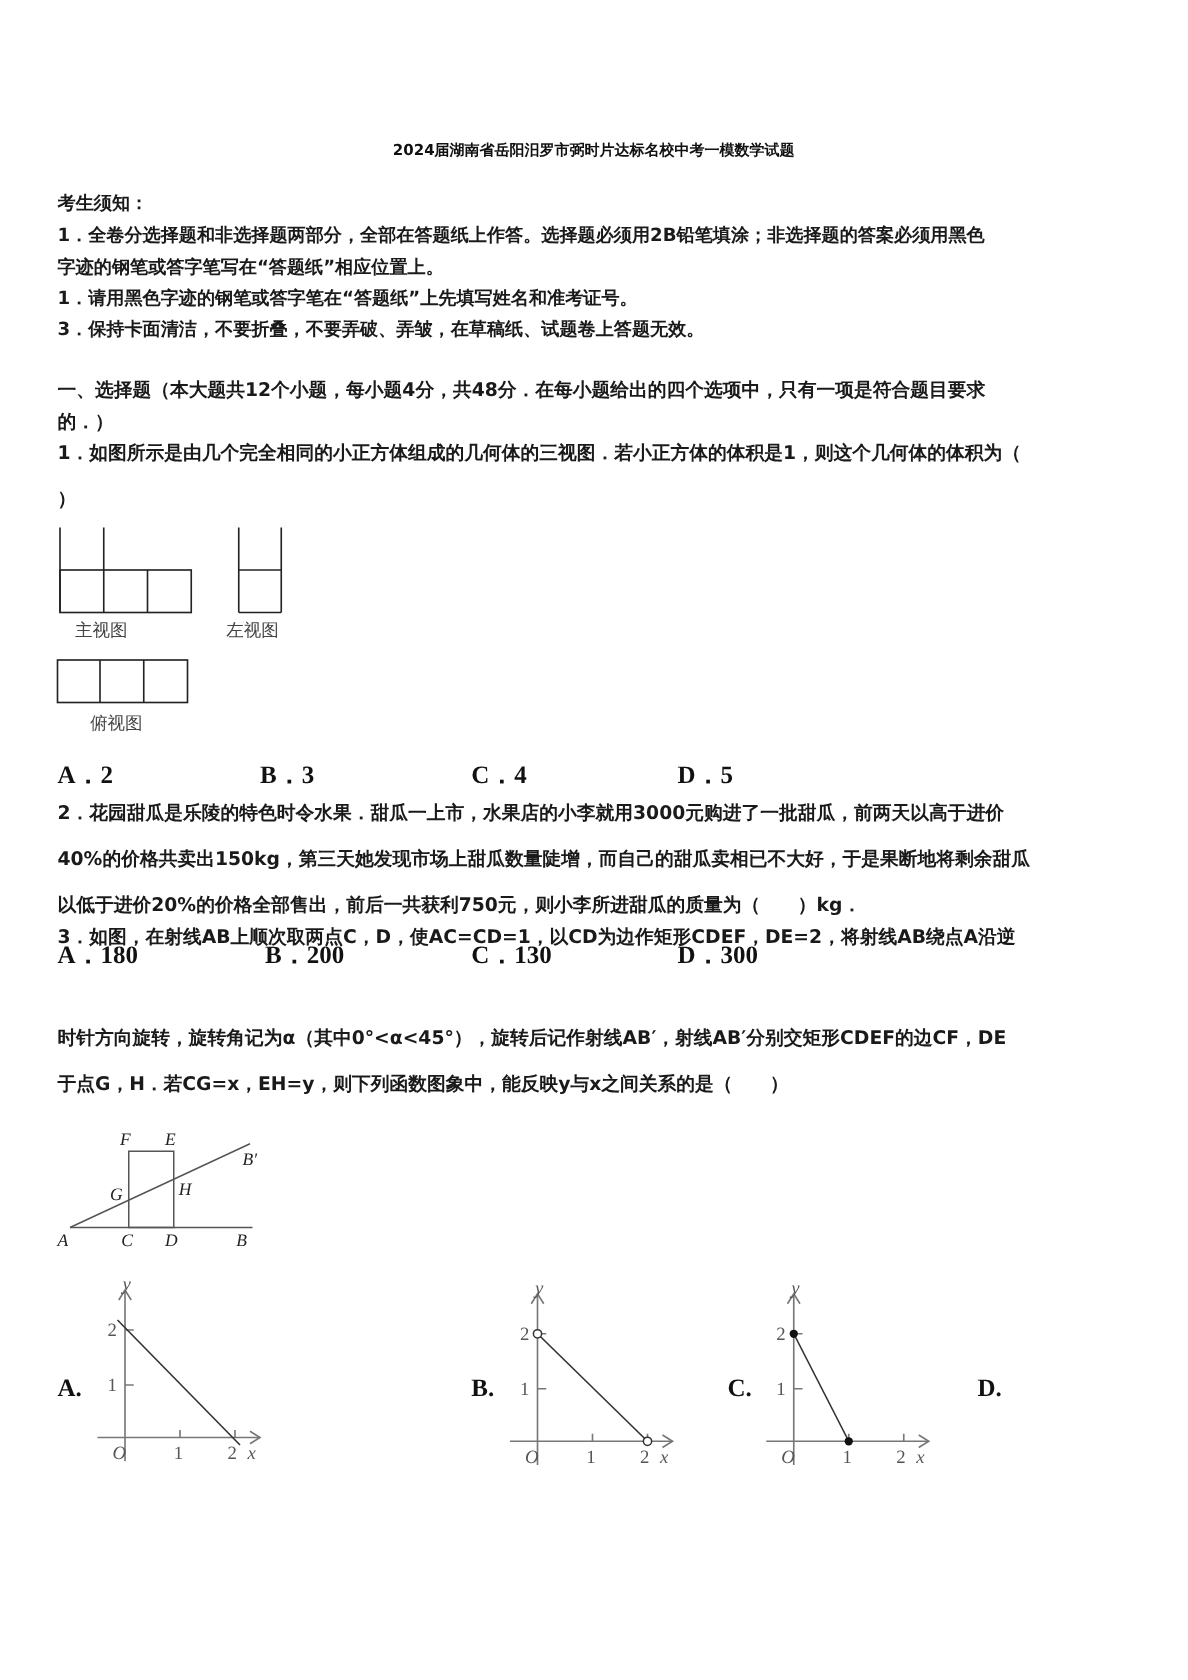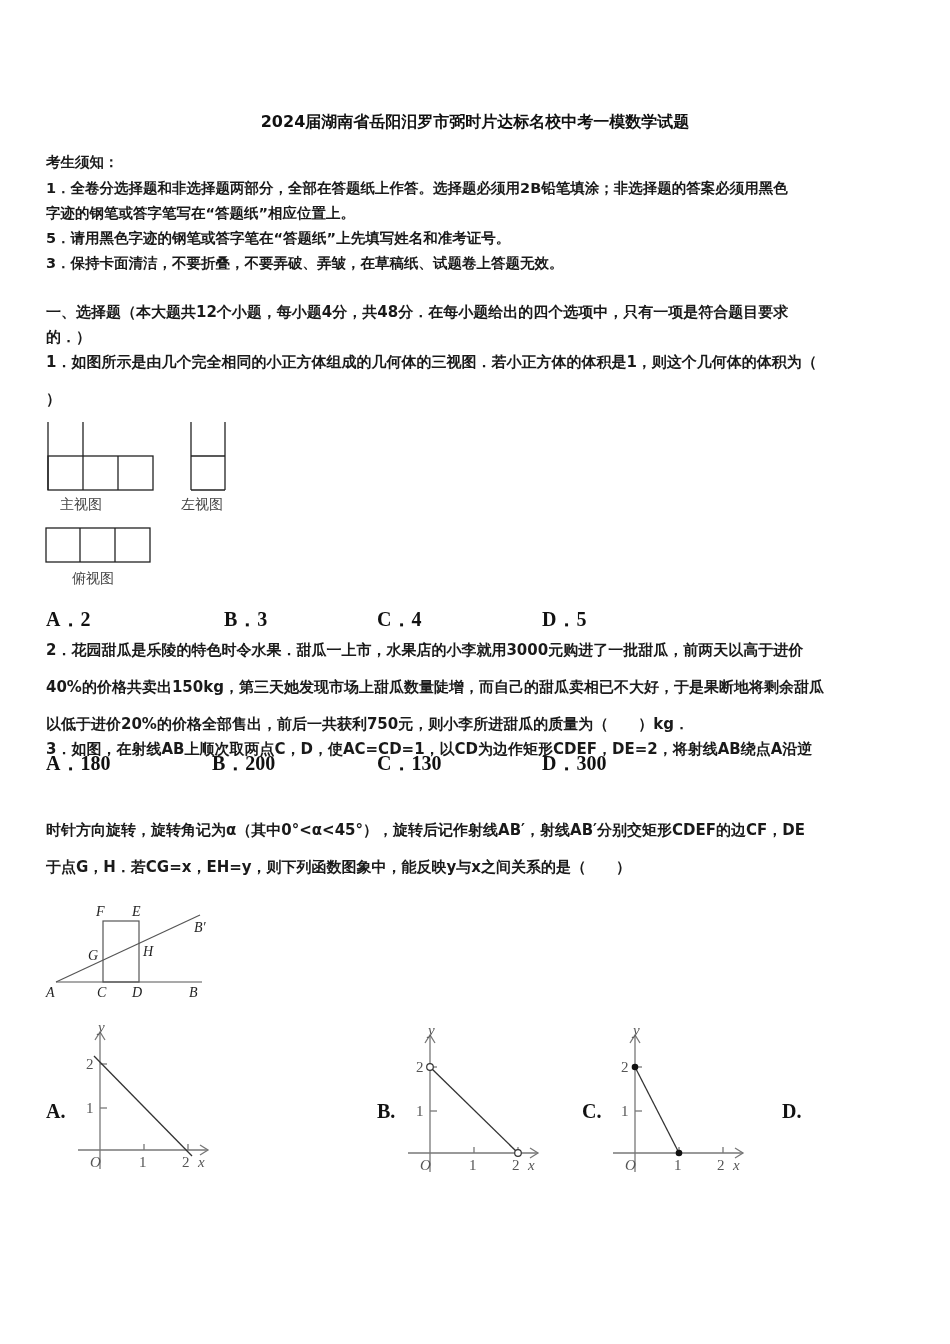--- a/index.html
+++ b/index.html
@@ -5,41 +5,41 @@
   html, body { margin: 0; padding: 0; background: #ffffff; }
   body {
     width: 950px; height: 1344px; position: relative; overflow: hidden;
     font-family: "DejaVu Serif", "Liberation Serif", serif;
     color: #111111;
   }
   .abs { position: absolute; }
   .title {
     left: 0; width: 950px; top: 112px; text-align: center;
     font-family: "DejaVu Sans", "Liberation Sans", sans-serif;
-    font-size: 16px; font-weight: bold; letter-spacing: 0px; color: #111;
+    font-size: 12px; font-weight: bold; letter-spacing: 0px; color: #111;
   }
   .line {
     left: 46px; font-size: 15px; font-weight: bold; white-space: nowrap;
     font-family: "DejaVu Sans", "Liberation Sans", sans-serif;
     color: #1a1a1a;
   }
   .notice { font-size: 14.5px; font-weight: bold; }
   .opt { font-family: "Liberation Serif", "DejaVu Serif", serif; font-size: 20px; font-weight: bold; }
   .cap { font-family: "DejaVu Sans", "Liberation Sans", sans-serif; font-size: 14px; color: #444; }
   svg text { font-family: "Liberation Serif", "DejaVu Serif", serif; }
 </style>
 </head>
 <body>
 
 <div class="abs title">2024届湖南省岳阳汨罗市弼时片达标名校中考一模数学试题</div>
 
 <div class="abs line notice" style="top:153px;">考生须知：</div>
 <div class="abs line notice" style="top:179px;">1．全卷分选择题和非选择题两部分，全部在答题纸上作答。选择题必须用2B铅笔填涂；非选择题的答案必须用黑色</div>
 <div class="abs line notice" style="top:204px;">字迹的钢笔或答字笔写在“答题纸”相应位置上。</div>
-<div class="abs line notice" style="top:229px;">5．请用黑色字迹的钢笔或答字笔在“答题纸”上先填写姓名和准考证号。</div>
+<div class="abs line notice" style="top:229px;">1．请用黑色字迹的钢笔或答字笔在“答题纸”上先填写姓名和准考证号。</div>
 <div class="abs line notice" style="top:254px;">3．保持卡面清洁，不要折叠，不要弄破、弄皱，在草稿纸、试题卷上答题无效。</div>
 
 <div class="abs line" style="top:303px;">一、选择题（本大题共12个小题，每小题4分，共48分．在每小题给出的四个选项中，只有一项是符合题目要求</div>
 <div class="abs line" style="top:328px;">的．）</div>
 
 <div class="abs line" style="top:353px;">1．如图所示是由几个完全相同的小正方体组成的几何体的三视图．若小正方体的体积是1，则这个几何体的体积为（</div>
 <div class="abs line" style="top:390px;">）</div>
 
 <div class="abs" style="left:44px; top:420px; width:200px; height:175px;">
   <svg width="200" height="175" viewBox="0 0 200 175">
@@ -59,21 +59,21 @@
       <line x1="36" y1="108" x2="36" y2="142"></line>
       <line x1="71" y1="108" x2="71" y2="142"></line>
     </g>
   </svg>
   <div class="abs cap" style="left:16px; top:76px;">主视图</div>
   <div class="abs cap" style="left:137px; top:76px;">左视图</div>
   <div class="abs cap" style="left:28px; top:150px;">俯视图</div>
 </div>
 
 <div class="abs opt" style="left:46px; top:606px;"><span>A．</span><span>2</span></div>
-<div class="abs opt" style="left:224px; top:606px;"><span>B．</span><span>3</span></div>
+<div class="abs opt" style="left:208px; top:606px;"><span>B．</span><span>3</span></div>
 <div class="abs opt" style="left:377px; top:606px;"><span>C．</span><span>4</span></div>
 <div class="abs opt" style="left:542px; top:606px;"><span>D．</span><span>5</span></div>
 
 <div class="abs line" style="top:641px;">2．花园甜瓜是乐陵的特色时令水果．甜瓜一上市，水果店的小李就用3000元购进了一批甜瓜，前两天以高于进价</div>
 <div class="abs line" style="top:678px;">40%的价格共卖出150kg，第三天她发现市场上甜瓜数量陡增，而自己的甜瓜卖相已不大好，于是果断地将剩余甜瓜</div>
 <div class="abs line" style="top:715px;">以低于进价20%的价格全部售出，前后一共获利750元，则小李所进甜瓜的质量为（　　）kg．</div>
 
 <div class="abs opt" style="left:46px; top:750px;"><span>A．</span><span>180</span></div>
 <div class="abs opt" style="left:212px; top:750px;"><span>B．</span><span>200</span></div>
 <div class="abs opt" style="left:377px; top:750px;"><span>C．</span><span>130</span></div>

